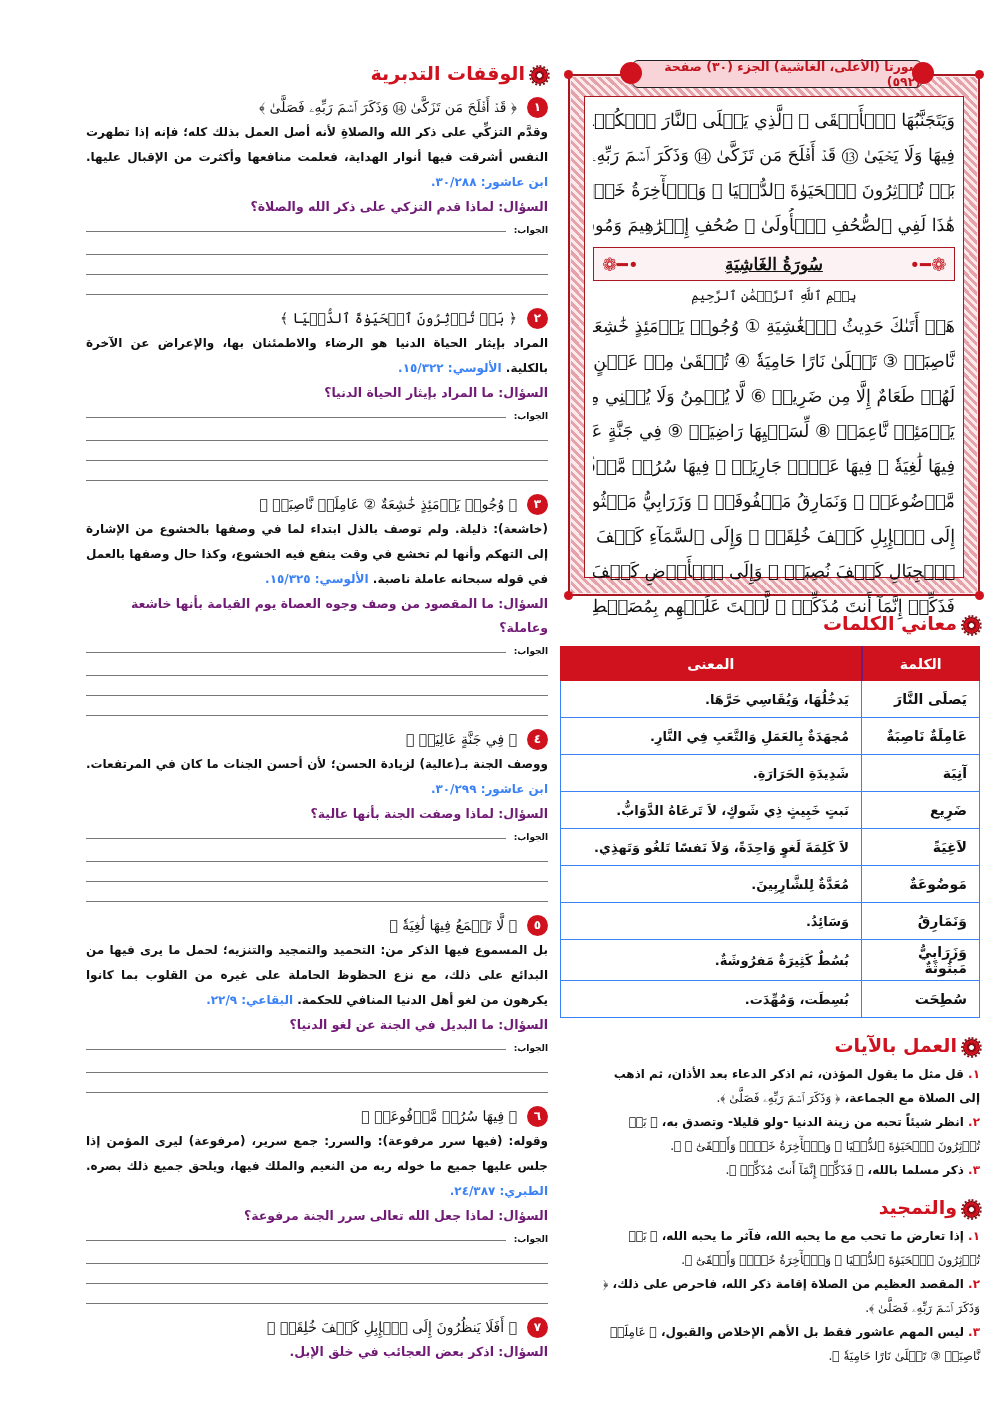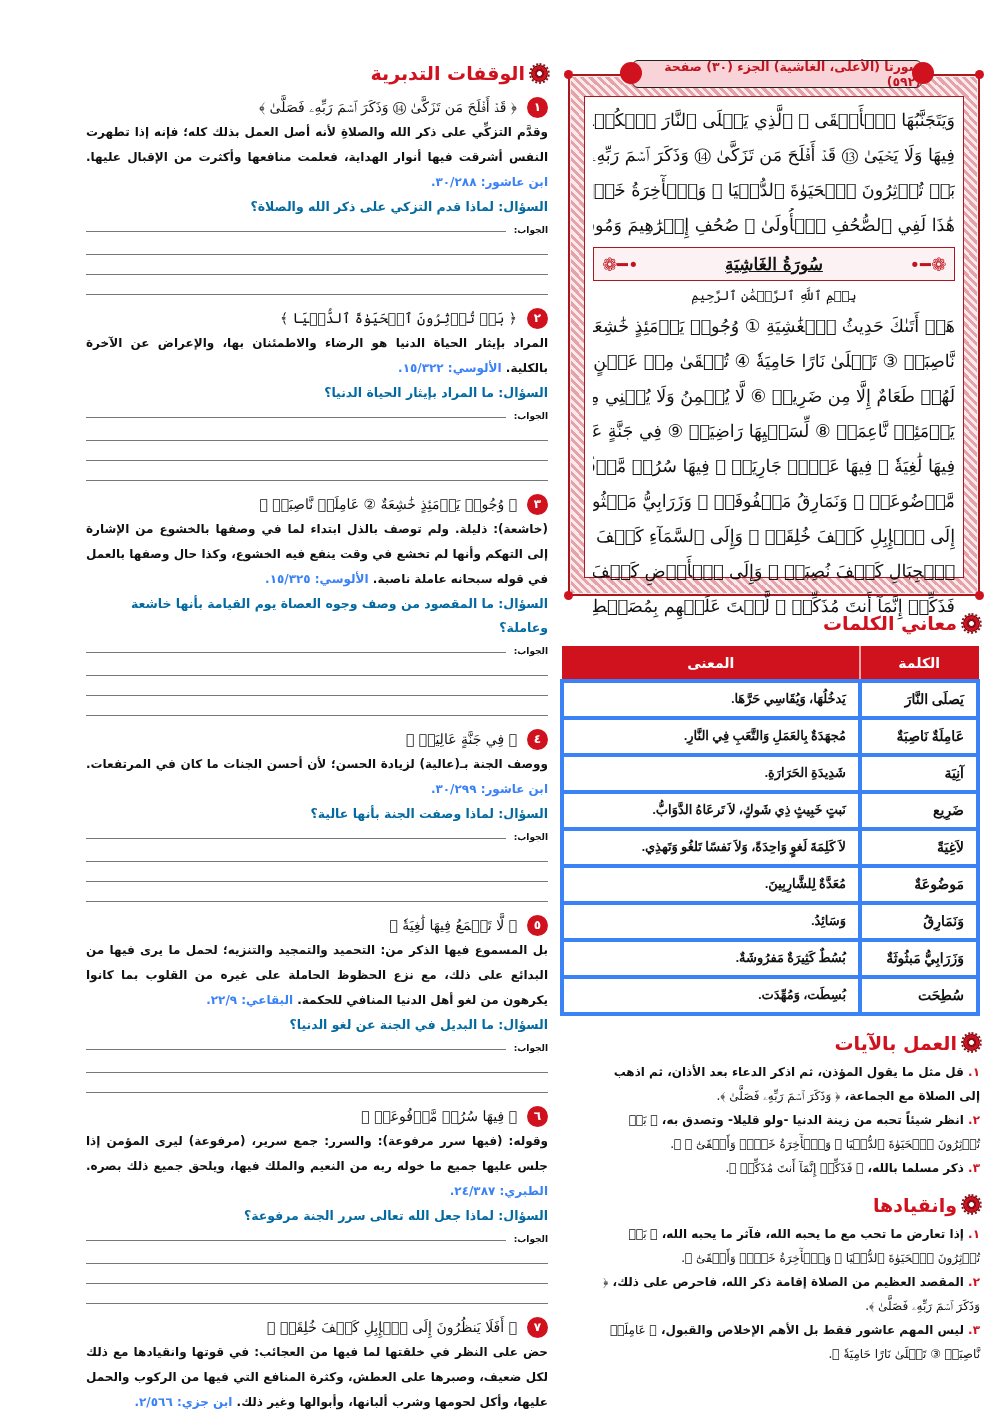--- a/index.html
+++ b/index.html
@@ -5,21 +5,21 @@
     * { box-sizing: border-box; margin: 0; padding: 0; }
     html, body { width: 992px; height: 1417px; background: #ffffff; }
     body { font-family: "DejaVu Sans", sans-serif; color: #111; position: relative; overflow: hidden; }
     .page { position: absolute; left: 0; top: 0; width: 992px; height: 1417px; direction: rtl; }
 
     
     .right-col { position: absolute; left: 560px; top: 62px; width: 420px; }
     .left-col { position: absolute; left: 86px; top: 62px; width: 462px; }
 
     
-    .sec-head { display: flex; align-items: center; gap: 6px; color: #d0121f; font-weight: bold; font-size: 19px; direction: rtl; }
+    .sec-head { display: flex; align-items: flex-end; gap: 6px; color: #d0121f; font-weight: bold; font-size: 19px; direction: rtl; }
     .rosette { width: 17px; height: 17px; border-radius: 50%; background: radial-gradient(circle, #ffffff 0 18%, #8c1019 20% 38%, #d0121f 40% 60%, #6a0a10 62% 100%); flex: none; position: relative; }
     .rosette::after { content: ""; position: absolute; inset: -2px; border-radius: 50%; border: 2px dotted #8c1019; }
 
     
     .mushaf { position: relative; width: 412px; height: 522px; margin-left: 4px; margin-top: 12px; }
     .mushaf-frame { position: absolute; inset: 0; border: 2px solid #a91720; background: #fbe9eb; }
     .mushaf-border-orn { position: absolute; inset: 3px; border: 8px solid transparent;
       background: repeating-linear-gradient(45deg, #e5a3a9 0 3px, #fbe9eb 3px 6px); }
     .mushaf-inner { position: absolute; left: 16px; top: 22px; right: 16px; bottom: 18px; background: #fff; border: 1.5px solid #a91720; padding: 6px 8px; }
     .dot { position: absolute; width: 9px; height: 9px; background: #d0121f; border-radius: 50%; }
@@ -28,40 +28,40 @@
     .qline { font-family: "DejaVu Serif", serif; font-size: 17.5px; line-height: 35px; text-align: justify; text-align-last: justify; direction: rtl; white-space: nowrap; overflow: hidden; }
     .surah-banner { margin: 4px 0 2px; height: 34px; border: 1.5px solid #a91720; background: #fdf2f3; display: flex; align-items: center; justify-content: space-between; padding: 0 8px; }
     .surah-banner .orn { color: #c0151f; font-size: 18px; }
     .surah-name { font-family: "DejaVu Serif", serif; font-size: 17px; font-weight: bold; text-decoration: underline; }
     .basmala { text-align: center; font-family: "DejaVu Serif", serif; font-size: 13px; line-height: 26px; }
 
     
     .words { margin-top: 16px; margin-left: 18px; }
     table.wtab { width: 420px; border-collapse: collapse; margin-top: 12px; direction: rtl; }
     table.wtab th { background: #d0121f; color: #fff; font-size: 14px; height: 34px; font-weight: bold; border: 1px solid #d0121f; }
-    table.wtab th.c1 { width: 118px; border-left: 2px solid #fca5a5; }
-    table.wtab td { border: 4px solid #3b82f6; font-size: 13px; font-weight: bold; padding: 4px 12px; height: 37px; vertical-align: middle; font-family: Liberation Serif, serif; }
+    table.wtab th.c1 { width: 118px; border-left: 2px solid #701a75; }
+    table.wtab td { border: 1px solid #3b82f6; font-size: 13px; font-weight: bold; padding: 4px 12px; height: 37px; vertical-align: middle; }
     table.wtab td.word { width: 118px; font-size: 14px; text-align: right; }
 
     
     .work { margin-top: 16px; }
     .list { margin-top: 6px; font-size: 12px; font-weight: bold; line-height: 24px; margin-left: 32px; }
     .list .num { color: #d0121f; }
     .list .q { font-family: "DejaVu Serif", serif; font-weight: normal; }
     .guide { margin-top: 14px; }
 
     
     .tadabbur-head { justify-content: flex-start; margin-left: 0; }
     .item { margin-top: 10px; }
     .item-head { display: flex; align-items: center; gap: 10px; direction: rtl; height: 26px; }
     .badge { width: 21px; height: 21px; border-radius: 50%; background: #d0121f; color: #fff; font-size: 12px; font-weight: bold; display: flex; align-items: center; justify-content: center; flex: none; }
     .ayah-quote { font-family: "DejaVu Serif", serif; font-size: 14px; }
     .body { font-size: 12px; font-weight: bold; line-height: 25px; text-align: justify; direction: rtl; }
     .src { color: #3b82f6; }
-    .question { color: #0369a1; font-size: 12.5px; font-weight: bold; line-height: 24px; }
+    .question { color: #701a75; font-size: 12.5px; font-weight: bold; line-height: 24px; }
     .answer-label { font-size: 9px; font-weight: bold; display: flex; align-items: flex-end; gap: 8px; height: 16px; }
     .answer-label .line { flex: 1; border-bottom: 1px solid #777; margin-bottom: 3px; }
     .aline { border-bottom: 1px solid #777; height: 20px; }
   </style>
 </head>
 <body>
 
 <div class="page">
 
   <div class="right-col">
@@ -161,21 +161,21 @@
       <div class="list" id="work-list">
           <div><span class="num">١.</span> <span>قل مثل ما يقول المؤذن، ثم اذكر الدعاء بعد الأذان، ثم اذهب إلى الصلاة مع الجماعة،</span> <span class="q">﴿ وَذَكَرَ ٱسۡمَ رَبِّهِۦ فَصَلَّىٰ ﴾.</span></div>
           <div><span class="num">٢.</span> <span>انظر شيئاً تحبه من زينة الدنيا -ولو قليلا- وتصدق به،</span> <span class="q">﴿ بَلۡ تُؤۡثِرُونَ ٱلۡحَيَوٰةَ ٱلدُّنۡيَا ⑯ وَٱلۡأٓخِرَةُ خَيۡرٞ وَأَبۡقَىٰٓ ⑰ ﴾.</span></div>
           <div><span class="num">٣.</span> <span>ذكر مسلما بالله،</span> <span class="q">﴿ فَذَكِّرۡ إِنَّمَآ أَنتَ مُذَكِّرٞ ﴾.</span></div>
         </div>
     </div>
 
     <div class="guide">
       <div class="sec-head">
         <span class="rosette"></span>
-        <span>وانقيادها</span>
+        <span>والتمجيد</span>
       </div>
       <div class="list" id="guide-list">
           <div><span class="num">١.</span> <span>إذا تعارض ما تحب مع ما يحبه الله، فآثر ما يحبه الله،</span> <span class="q">﴿ بَلۡ تُؤۡثِرُونَ ٱلۡحَيَوٰةَ ٱلدُّنۡيَا ⑯ وَٱلۡأٓخِرَةُ خَيۡرٞ وَأَبۡقَىٰٓ ﴾.</span></div>
           <div><span class="num">٢.</span> <span>المقصد العظيم من الصلاة إقامة ذكر الله، فاحرص على ذلك،</span> <span class="q">﴿ وَذَكَرَ ٱسۡمَ رَبِّهِۦ فَصَلَّىٰ ﴾.</span></div>
           <div><span class="num">٣.</span> <span>ليس المهم عاشور فقط بل الأهم الإخلاص والقبول،</span> <span class="q">﴿ عَامِلَةٞ نَّاصِبَةٞ ③ تَصۡلَىٰ نَارًا حَامِيَةٗ ﴾.</span></div>
         </div>
     </div>
   </div>
 
   <div class="left-col">
@@ -271,18 +271,17 @@
           </div>
           <div class="aline"></div>
           <div class="aline"></div>
           <div class="aline"></div>
         </div>
         <div class="item">
           <div class="item-head">
             <span class="badge">٧</span>
             <span class="ayah-quote">﴿ أَفَلَا يَنظُرُونَ إِلَى ٱلۡإِبِلِ كَيۡفَ خُلِقَتۡ ﴾</span>
           </div>
-          <div class="body"><span>حض على النظر في خلقتها لما فيها من العجائب: في قوتها وانقيادها مع ذلك لكل ضعيف، وصبرها على العطش، وكثرة المنافع التي فيها من الركوب والحمل عليها، وأكل لحومها وشرب ألبانها، وأبوالها وغير ذلك.</span> <span class="src">ابن جزي: ٢/٥٦٦.</span></div>
           <div class="question">السؤال: اذكر بعض العجائب في خلق الإبل.</div>
         </div>
       </div>
   </div>
 </div>
 
 </body></html>

